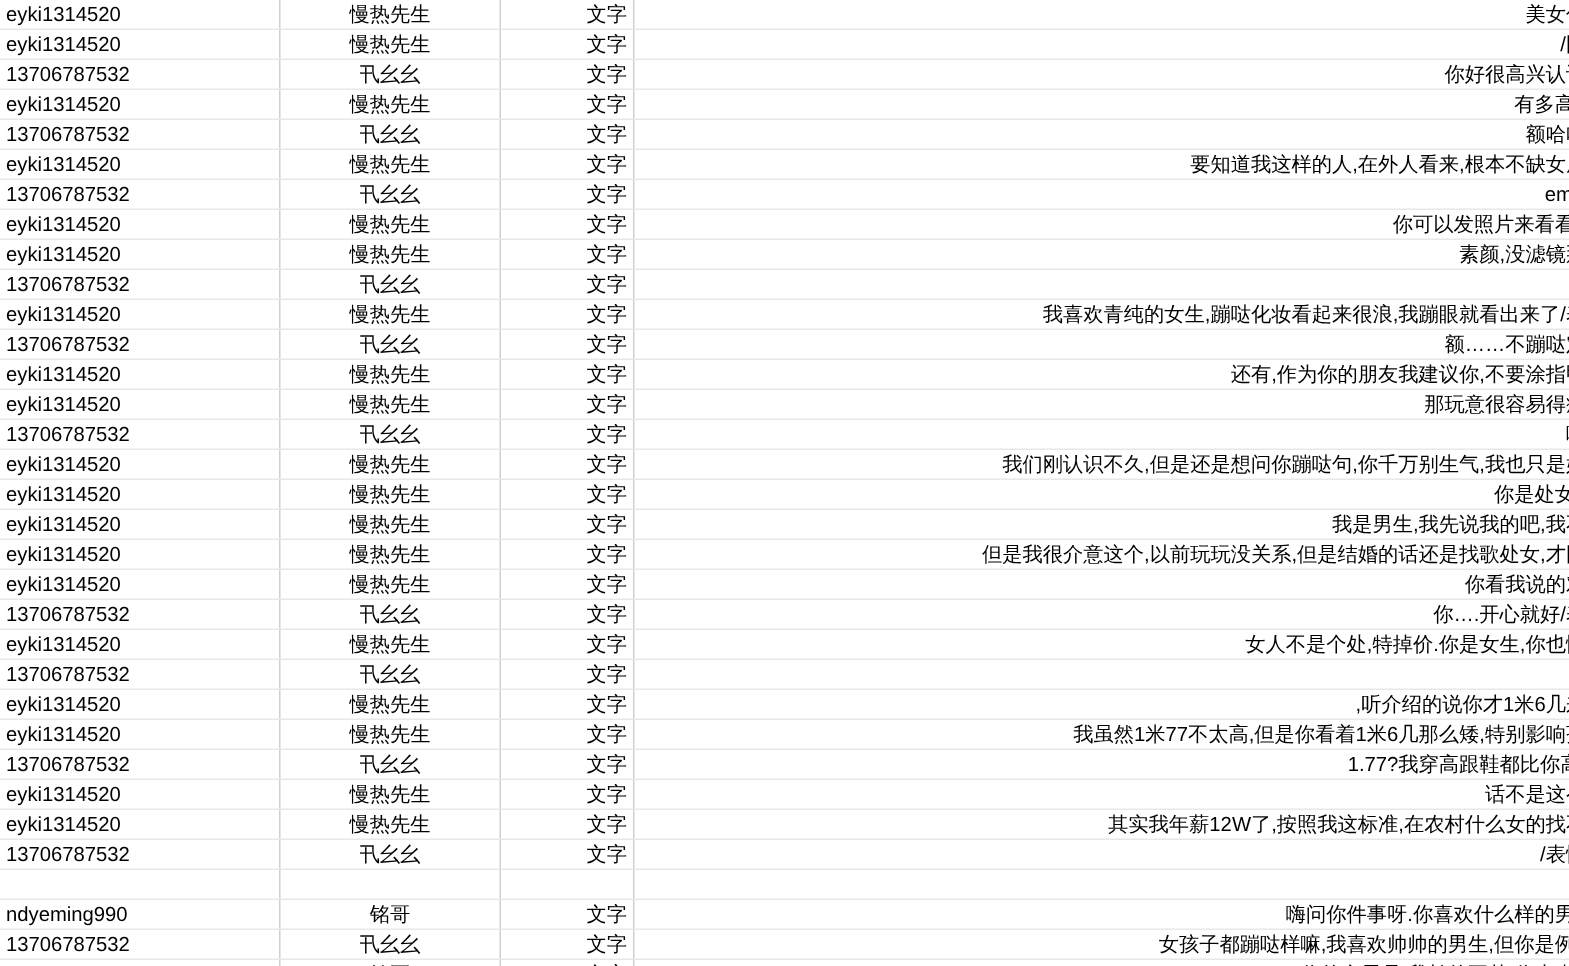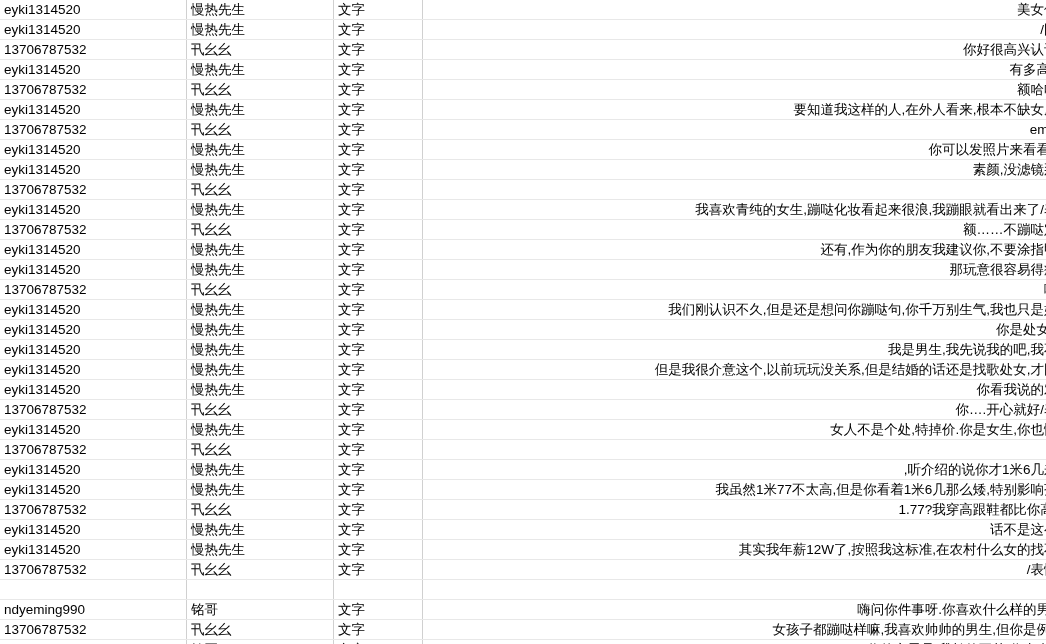--- a/index.html
+++ b/index.html
@@ -24,22 +24,22 @@
     font-size: 13.5px;
     color: #000000;
     padding: 0 4px;
     border-right: 1px solid #d0d0d0;
     border-bottom: 1px solid #e8e8e8;
     white-space: nowrap;
     overflow: hidden;
     vertical-align: middle;
   }
   .col-a { width: 178px; text-align: left; }
-  .col-b { width: 138px; }
-  .col-c { width: 80px;  text-align: left; padding-left: 8px; }
+  .col-b { width: 138px; text-align: center; }
+  .col-c { width: 80px;  text-align: right; padding-left: 8px; }
   .col-d { width: 644px; text-align: right; padding-right: 8px; border-right: none; }
   tr.blank td {
     border-bottom: 1px solid #e8e8e8;
   }
   tr.blank td.col-d { }
 </style>
 </head>
 <body>
 
 <table class="sheet">

